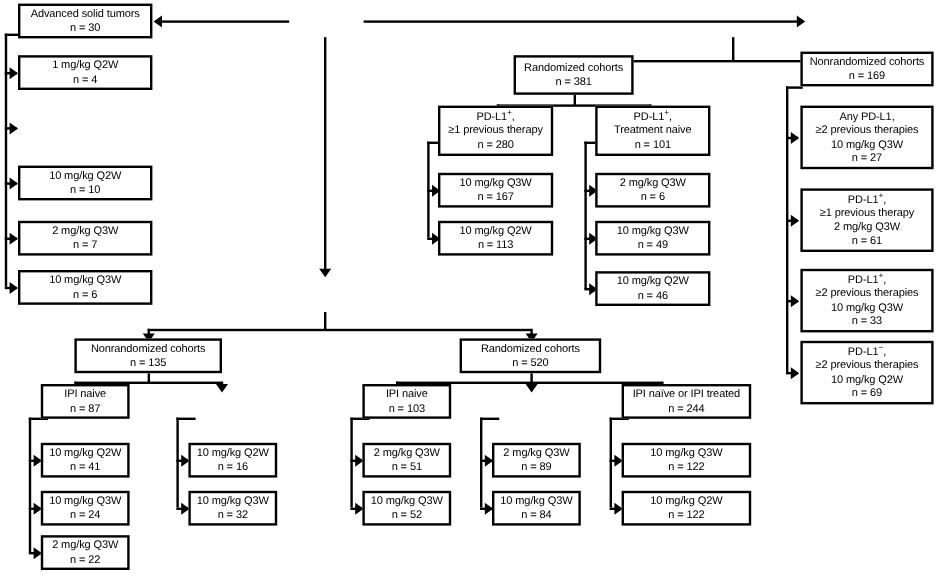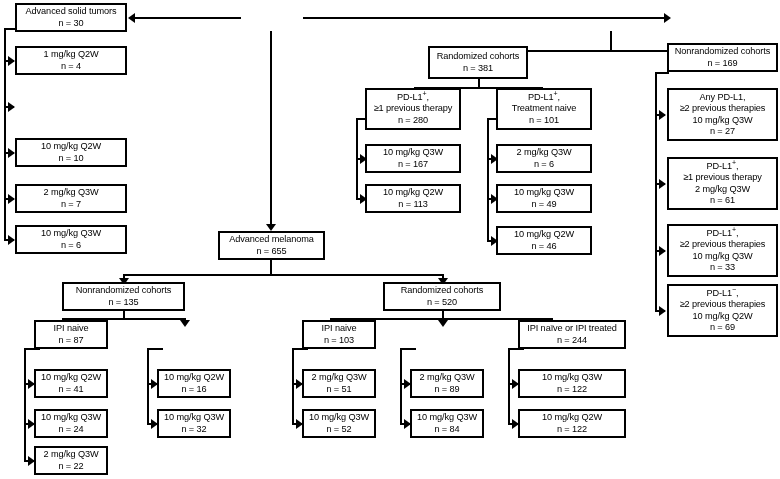--- a/index.html
+++ b/index.html
@@ -208,24 +208,20 @@
   </div>
   <div class="node" style="left:15px; top:184px; width:112px; height:29px;">
     <span class="ln">2 mg/kg Q3W</span>
     <span class="ln">n = 7</span>
   </div>
   <div class="node" style="left:15px; top:225px; width:112px; height:29px;">
     <span class="ln">10 mg/kg Q3W</span>
     <span class="ln">n = 6</span>
   </div>
 
-  <div class="node" style="left:218px; top:231px; width:107px; height:29px;">
-    <span class="ln">Advanced melanoma</span>
-    <span class="ln">n = 655</span>
-  </div>
 
   <div class="node" style="left:62px; top:282px; width:123px; height:29px;">
     <span class="ln">Nonrandomized cohorts</span>
     <span class="ln">n = 135</span>
   </div>
 
   <div class="node" style="left:34px; top:320px; width:74px; height:29px;">
     <span class="ln">IPI naive</span>
     <span class="ln">n = 87</span>
   </div>

